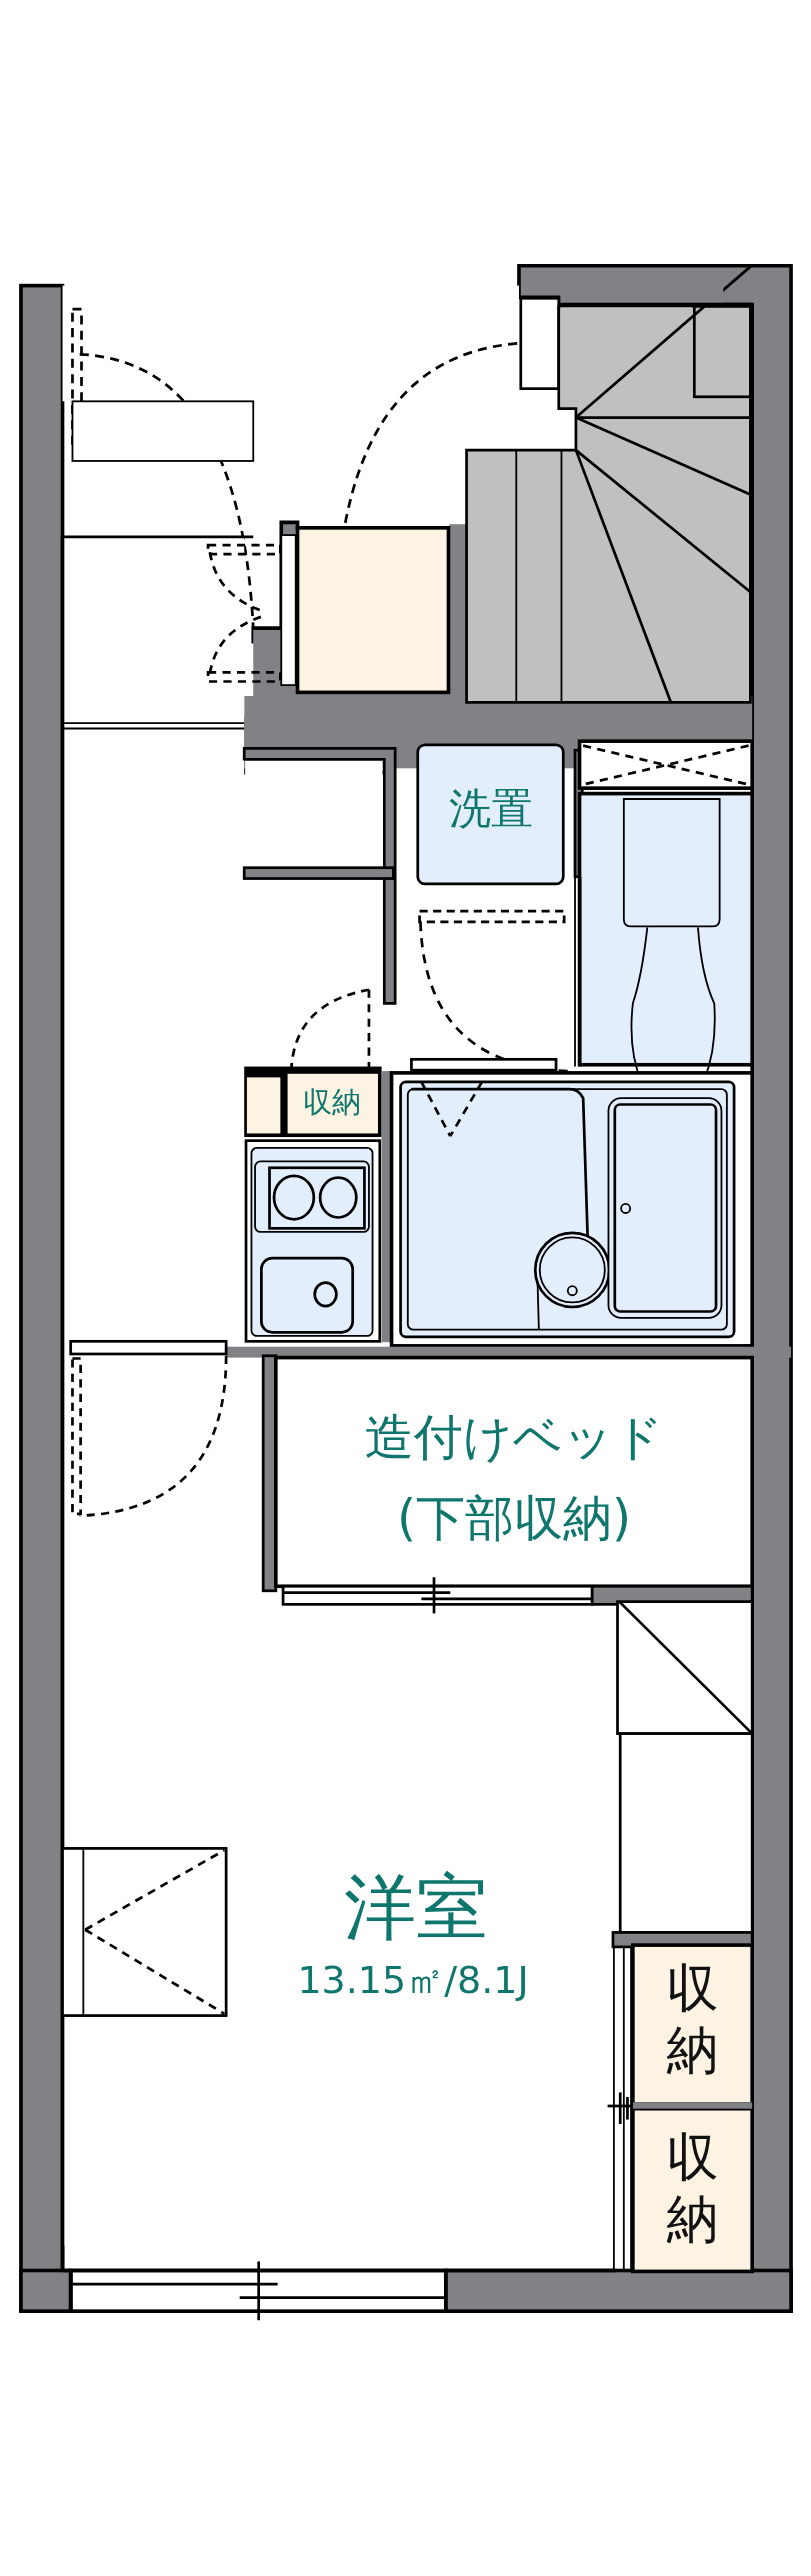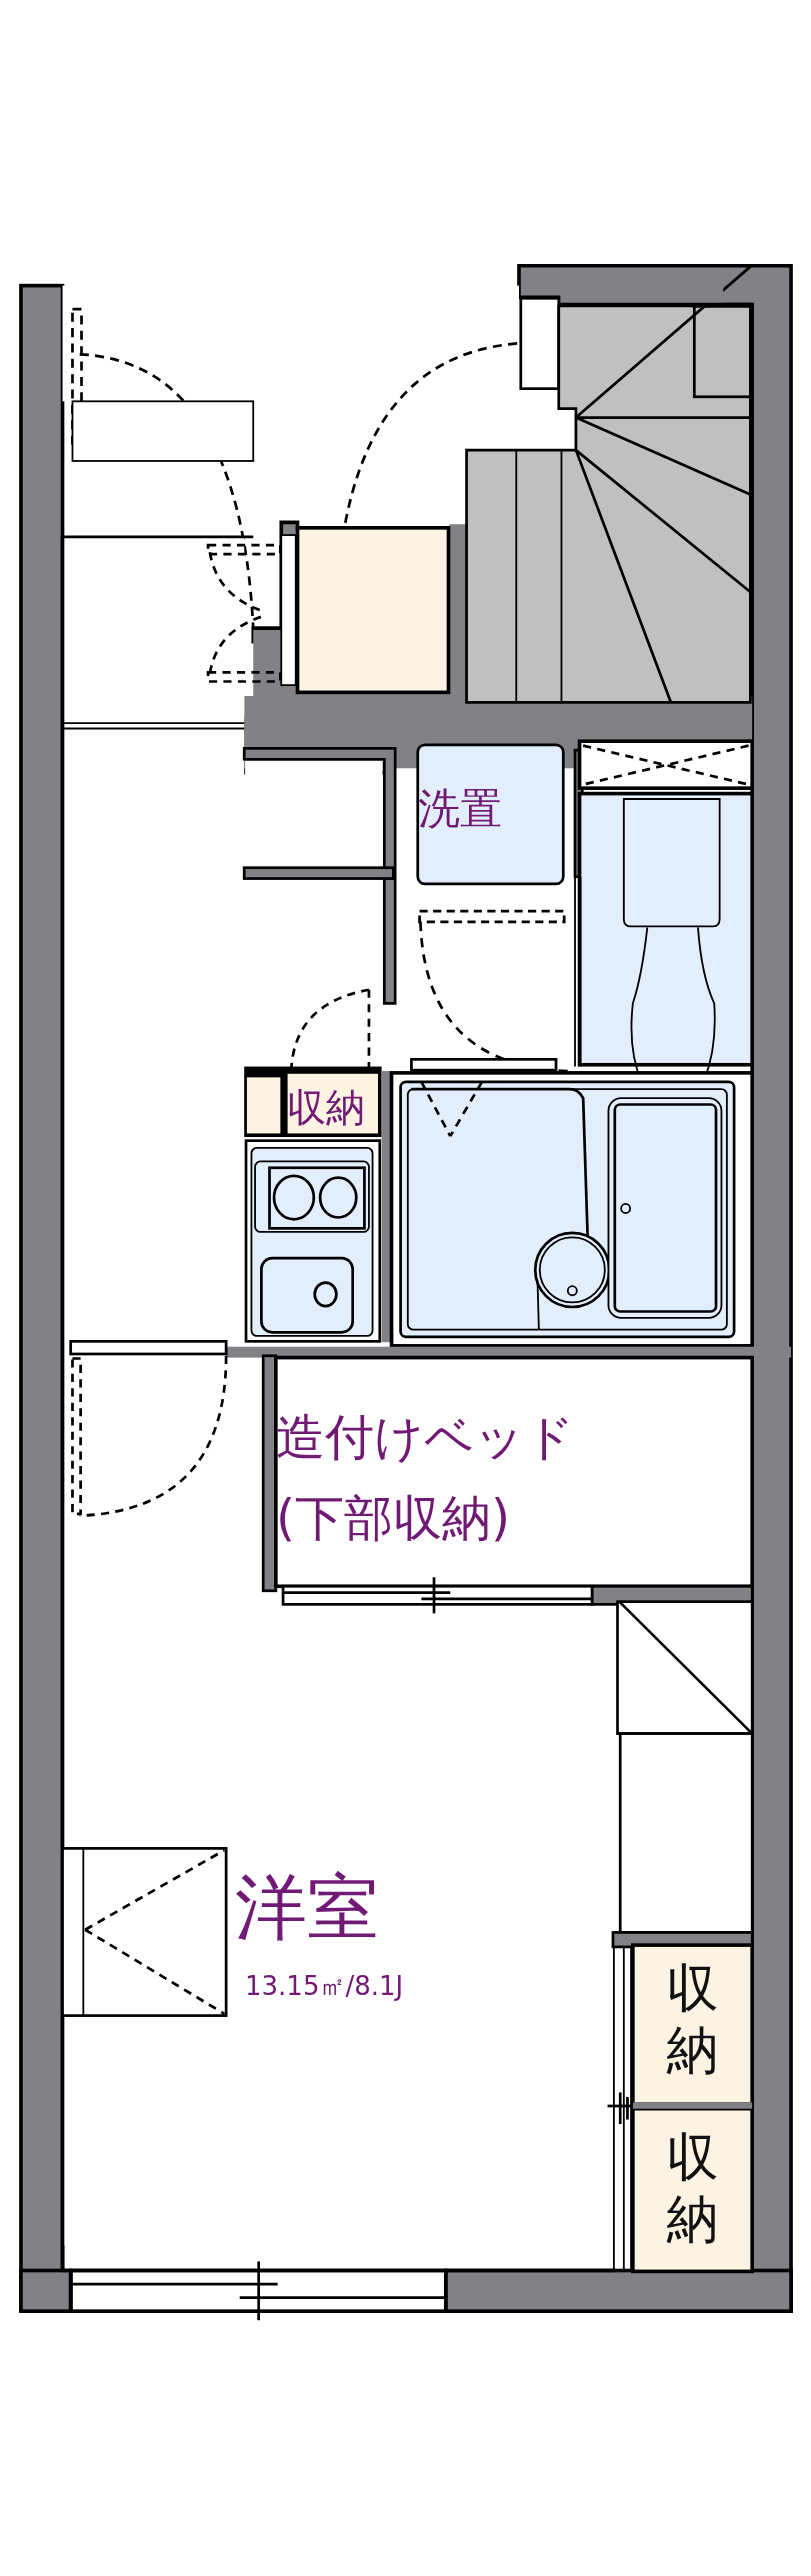--- a/index.html
+++ b/index.html
@@ -1,18 +1,18 @@
 <!DOCTYPE html>
 <html style="font-size:14.5px"><head>
 <meta charset="utf-8">
 <style>
   html,body{margin:0;padding:0;background:#ffffff;}
   body{width:812px;height:2576px;position:relative;overflow:hidden;font-family:"DejaVu Sans","Liberation Sans",sans-serif;}
   svg{position:absolute;left:0;top:0;}
-  .lbl{position:absolute;color:#701a75;font-family:"DejaVu Sans","Liberation Sans",sans-serif;text-align:left;line-height:1;white-space:nowrap;}
+  .lbl{position:absolute;color:#0f766e;font-family:"DejaVu Sans","Liberation Sans",sans-serif;text-align:center;line-height:1;white-space:nowrap;}
   .lbl-vert{position:absolute;color:#111;font-family:"DejaVu Sans","Liberation Sans",sans-serif;text-align:center;line-height:1.2;}
 </style>
 </head>
 <body>
 
 <svg width="812" height="2576" viewBox="0 0 898 2850" xmlns="http://www.w3.org/2000/svg">
 
   <g fill="#818186" stroke="#000" stroke-width="4">
 
     <rect x="23" y="316" width="46" height="2240"></rect>
@@ -220,27 +220,27 @@
     <line x1="265" y1="2542" x2="493" y2="2542" stroke="#000" stroke-width="3"></line>
     <line x1="286" y1="2502" x2="286" y2="2567" stroke="#000" stroke-width="3"></line>
   </g>
   <rect x="23" y="2512" width="55" height="45" fill="#818186" stroke="#000" stroke-width="4"></rect>
   <line x1="69" y1="2512" x2="680" y2="2512" stroke="#000" stroke-width="4"></line>
   <line x1="78" y1="2512" x2="78" y2="2557" stroke="#000" stroke-width="4"></line>
 </svg>
 
 <div class="lbl" style="left:418px;top:788px;width:146px;font-size:42px;">洗置</div>
 
-<div class="lbl" style="left:287px;top:1088px;width:90px;font-size:39px;">収納</div>
+<div class="lbl" style="left:287px;top:1088px;width:90px;font-size:29px;">収納</div>
 
 <div class="lbl" style="left:276px;top:1413px;width:476px;font-size:49px;">造付けベッド</div>
 <div class="lbl" style="left:276px;top:1482px;width:476px;font-size:49px;margin-top:12px;">(下部収納)</div>
 
 <div class="lbl" style="left:235px;top:1871px;width:362px;font-size:72px;">洋室</div>
-<div class="lbl" style="left:245px;top:1961px;width:362px;font-size:26px;margin-top:12px;">13.15㎡/8.1J</div>
+<div class="lbl" style="left:232px;top:1961px;width:362px;font-size:38px;">13.15㎡/8.1J</div>
 
 <div class="lbl-vert" style="left:633px;top:1957px;width:119px;font-size:52px;">
   <div>収</div>
   <div>納</div>
 </div>
 <div class="lbl-vert" style="left:633px;top:2126px;width:119px;font-size:52px;">
   <div>収</div>
   <div>納</div>
 </div>
 

